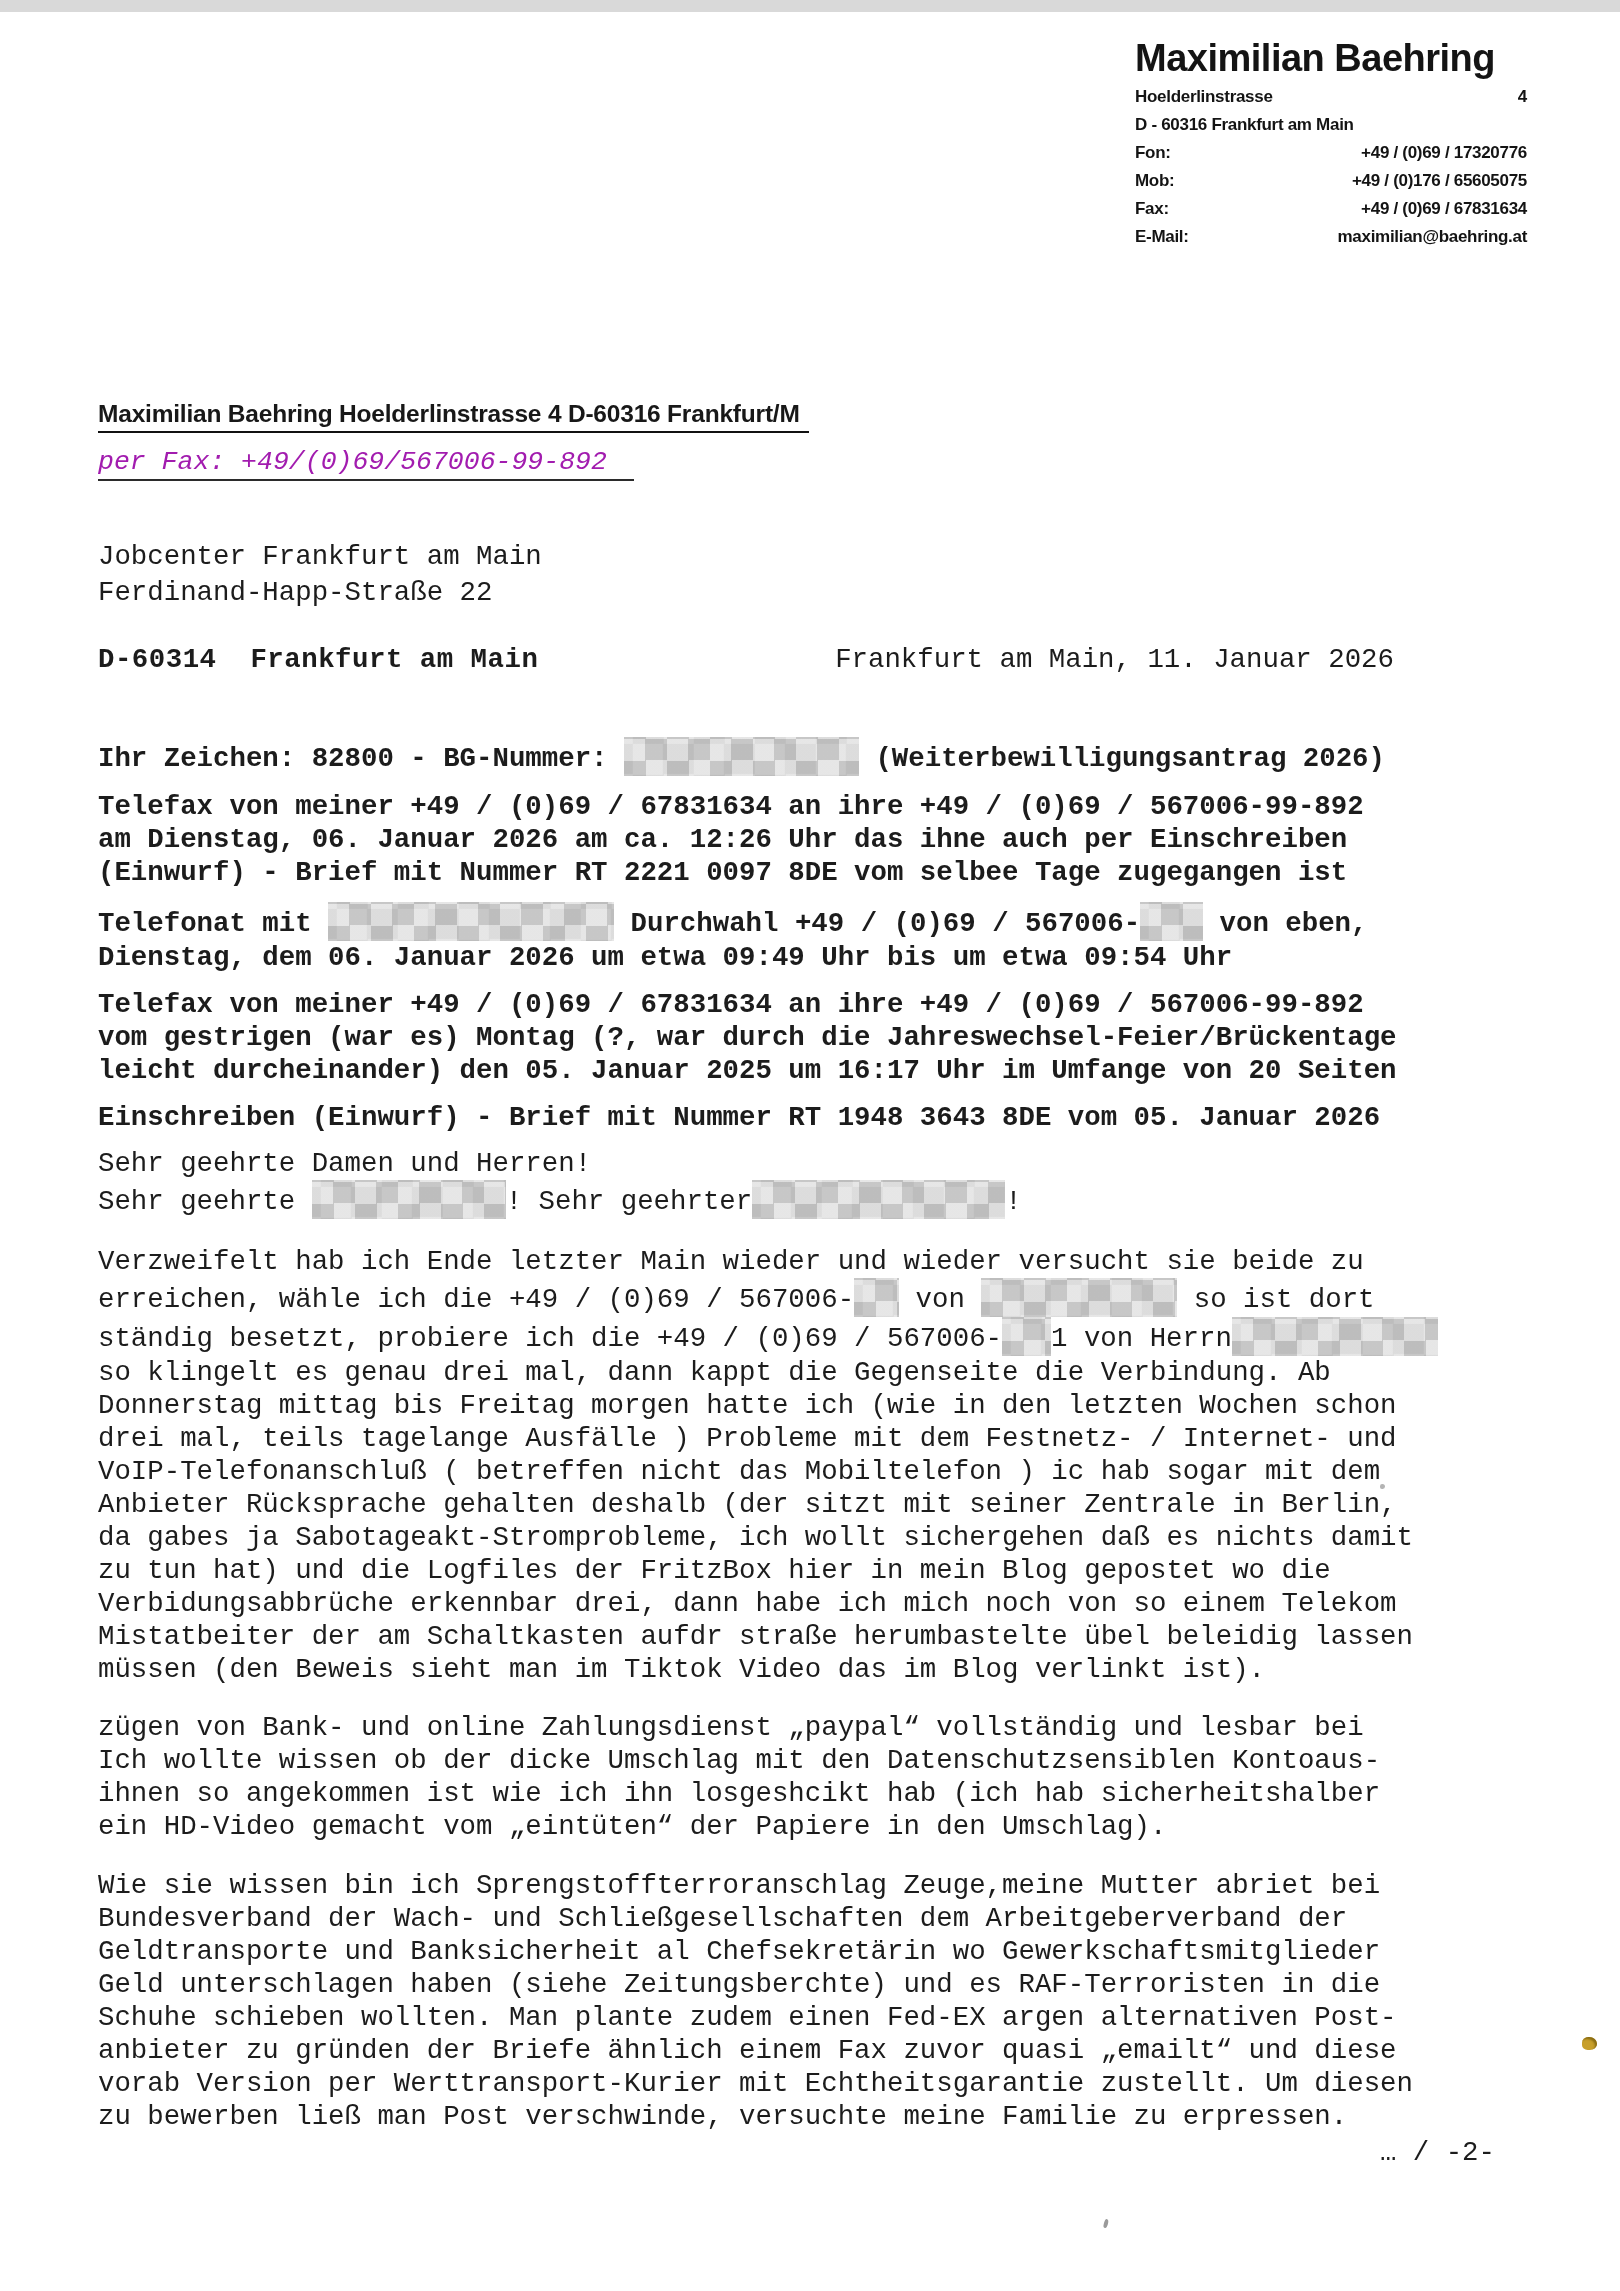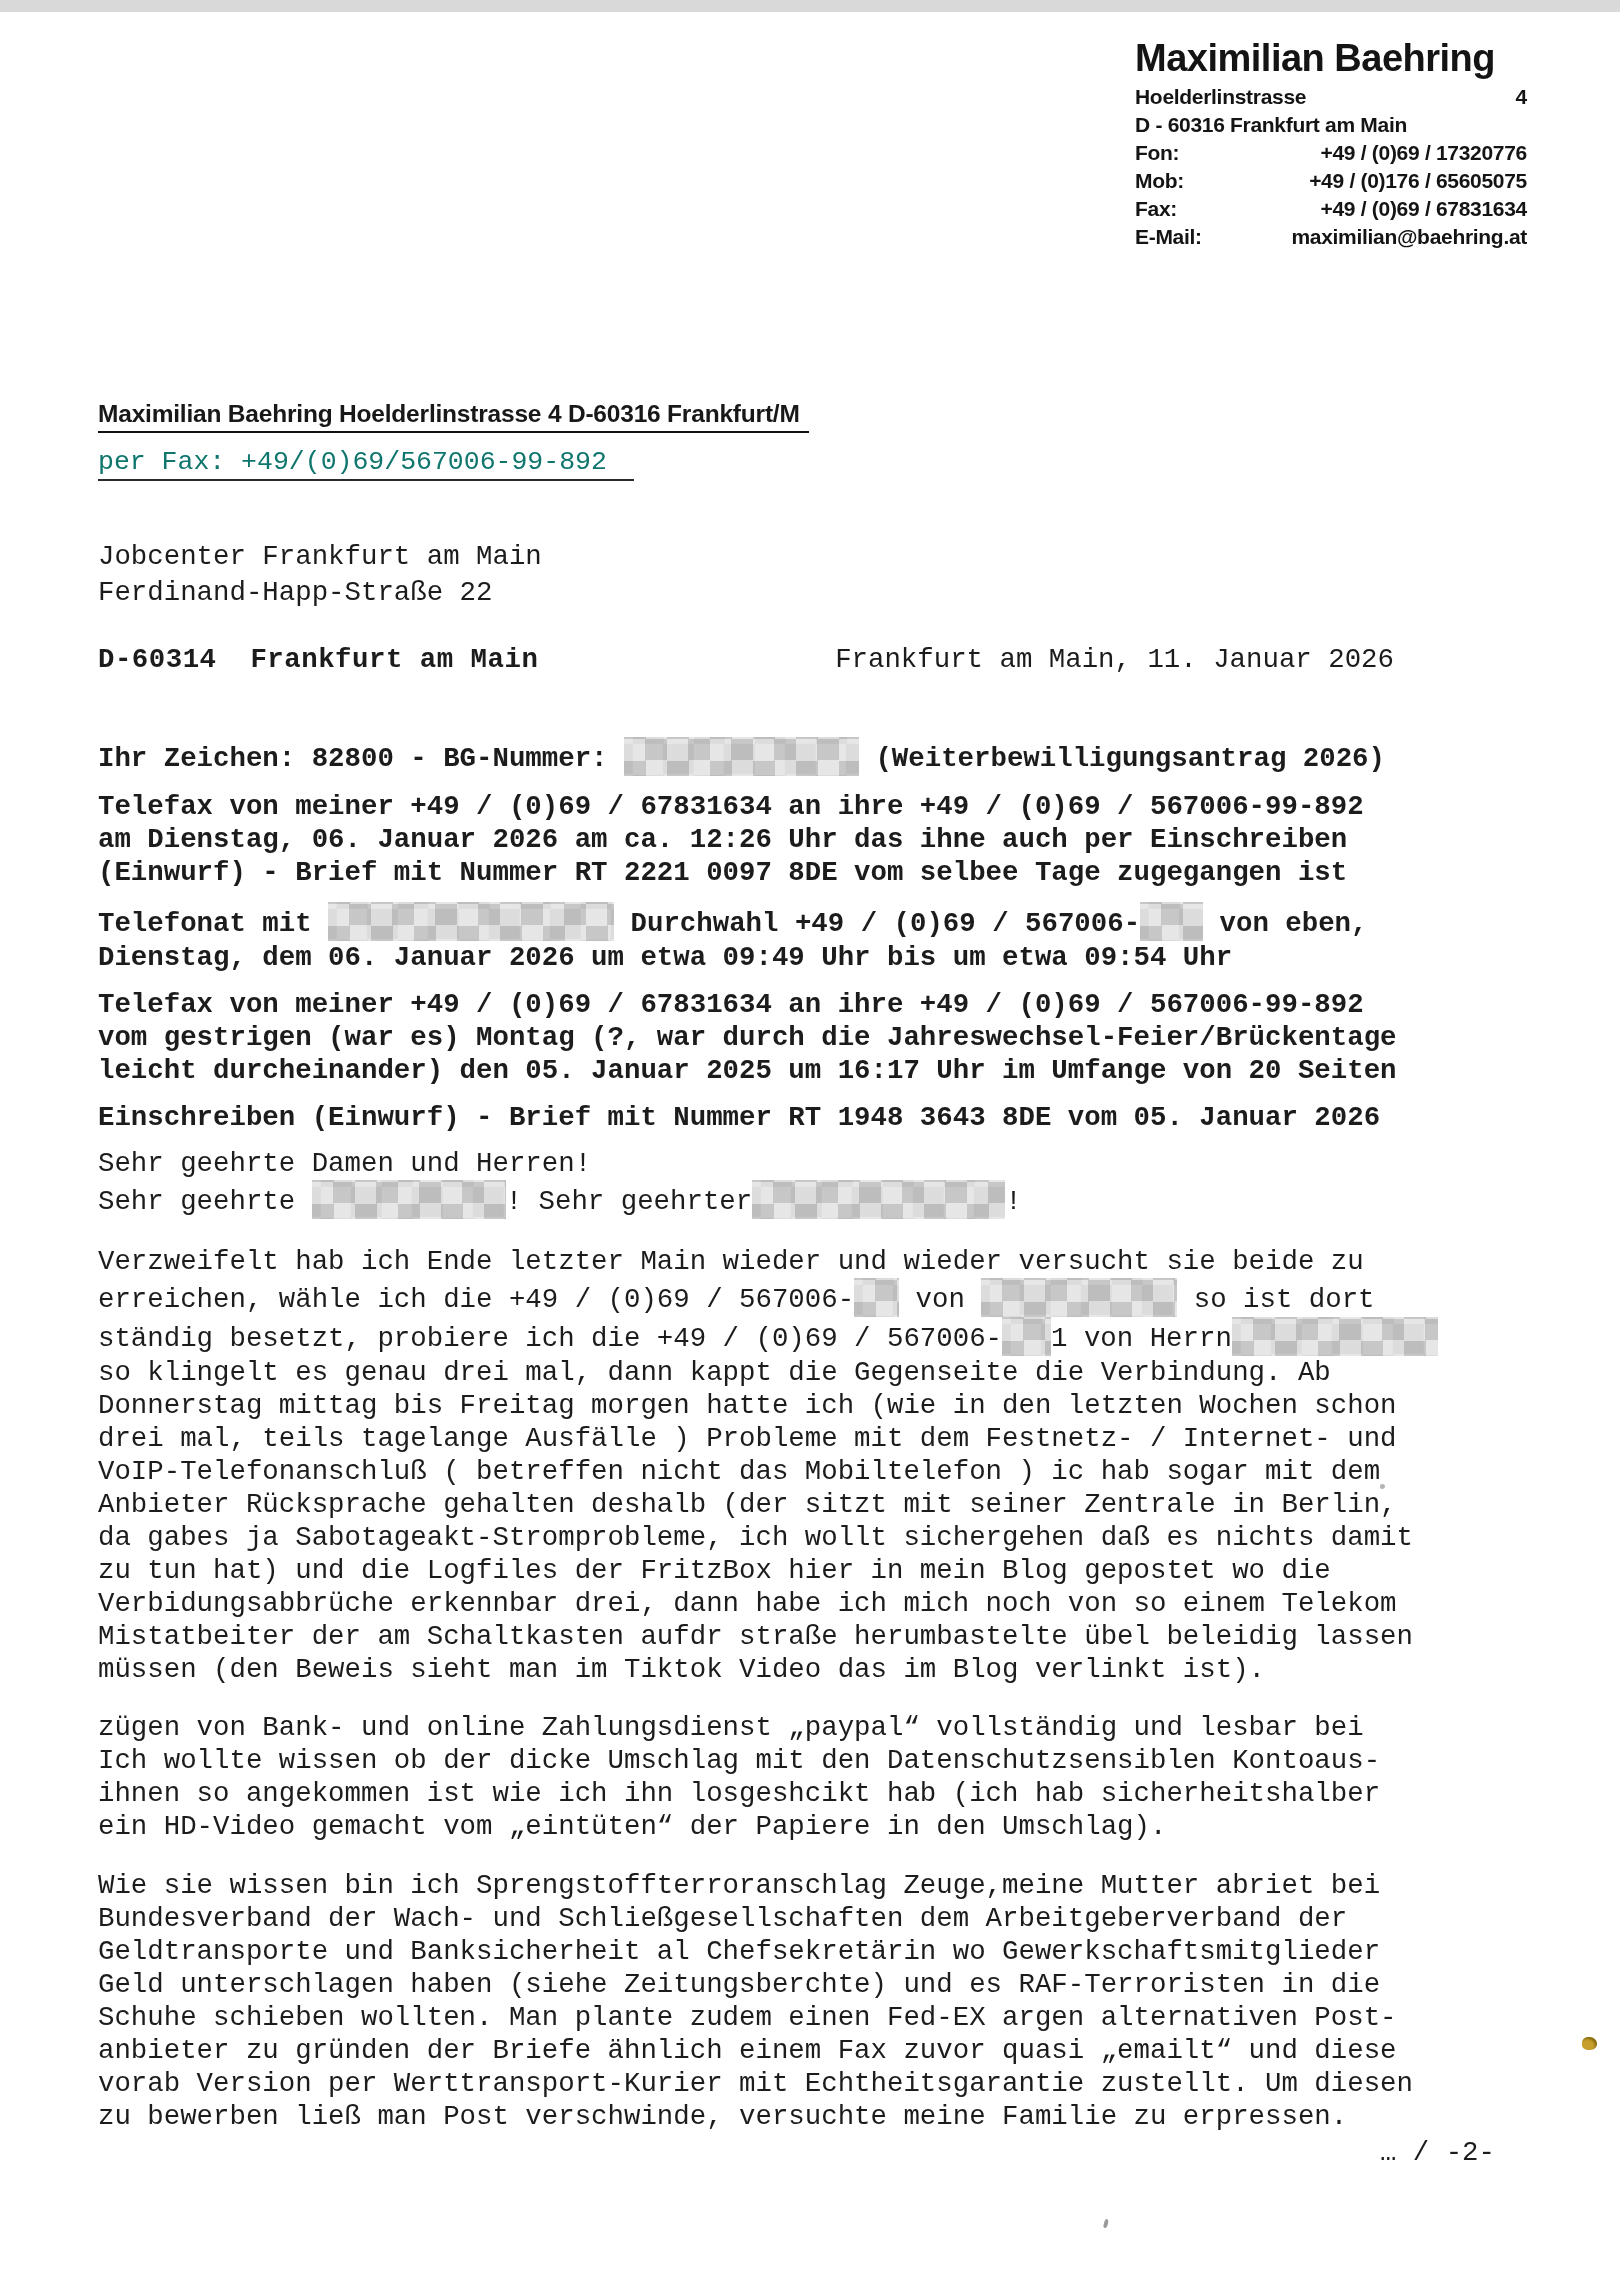--- a/index.html
+++ b/index.html
@@ -6,29 +6,29 @@
   html,body { margin:0; padding:0; background:#d9d9d9; }
   .page {
     position:relative; width:1620px; height:2292px; background:#ffffff;
     font-family:"Liberation Mono", monospace; color:#1c1c1c; overflow:hidden;
     margin:12px auto;
   }
   
   .header { position:absolute; top:25.5px; right:93px; width:392px;
     font-family:"Liberation Sans", sans-serif; font-weight:bold; color:#141414; }
   .h-name { font-size:38px; line-height:41px; margin-bottom:4.9px; letter-spacing:-0.5px; }
-  .h-row { display:flex; justify-content:space-between; font-size:21px; line-height:28px; letter-spacing:-0.3px; }
+  .h-row { display:flex; justify-content:space-between; font-size:17px; line-height:28px; letter-spacing:-0.3px; }
   
   .sender-line { position:absolute; top:388px; left:98px;
     font-family:"Liberation Sans", sans-serif; font-weight:bold; font-size:24.5px;
     letter-spacing:-0.2px; color:#181818; border-bottom:2.9px solid #111;
     padding:0 9.8px 2.9px 0; white-space:pre; }
   
-  .fax-line { position:absolute; top:435px; left:98px; font-size:26.5px; color:#0f766e;
-    border-bottom:2.5px solid #2b2b2b; padding:0 27.4px 2px 0; white-space:pre; }
+  .fax-line { position:absolute; top:435px; left:98px; font-size:26.5px; color:#a21caf;
+    border-bottom:2.5px solid #2b2b2b; padding:0 27.4px 2px 0; white-space:pre;font-style:italic; }
   
   .recipient { position:absolute; top:527px; left:98px; font-size:27.4px; line-height:36px; }
   
   .cityrow { position:absolute; top:632px; left:98px; width:1296px;
     display:flex; justify-content:space-between; align-items:baseline; font-size:27.4px;gap:20px; }
   .cityrow .city { font-weight:bold; letter-spacing:0.5px; }
   
   .letter-body { position:absolute; top:725px; left:98px; width:1392px;
     font-size:27.4px; line-height:33px; }
   .tline { white-space:pre; }

